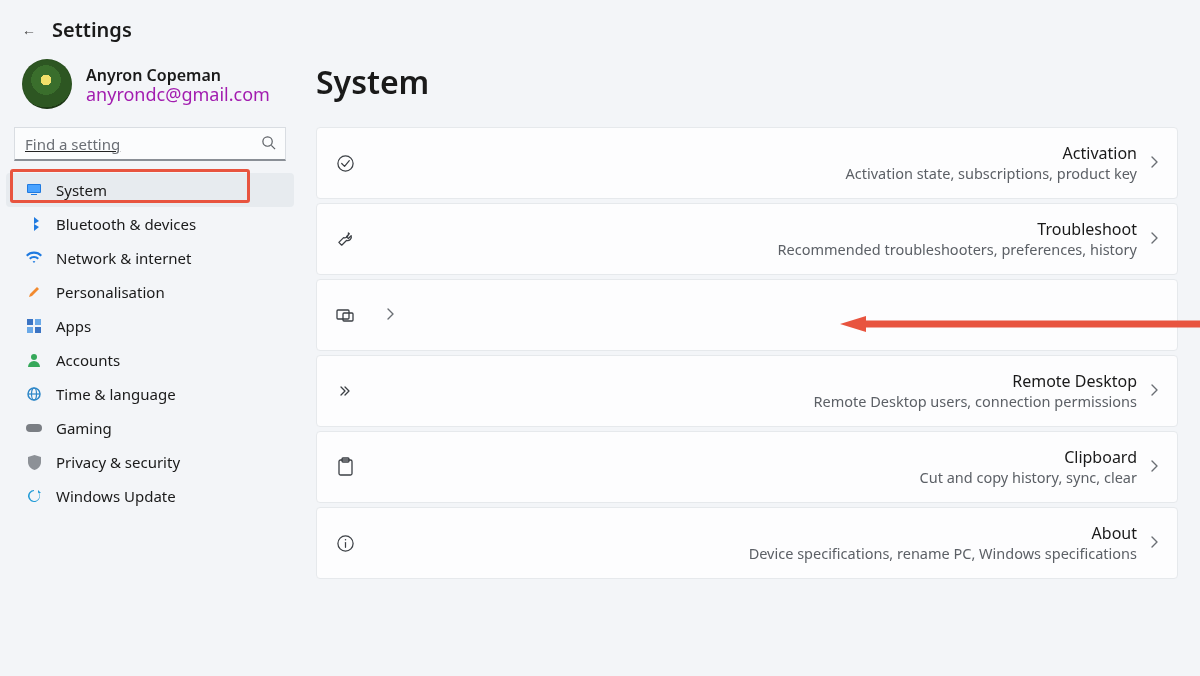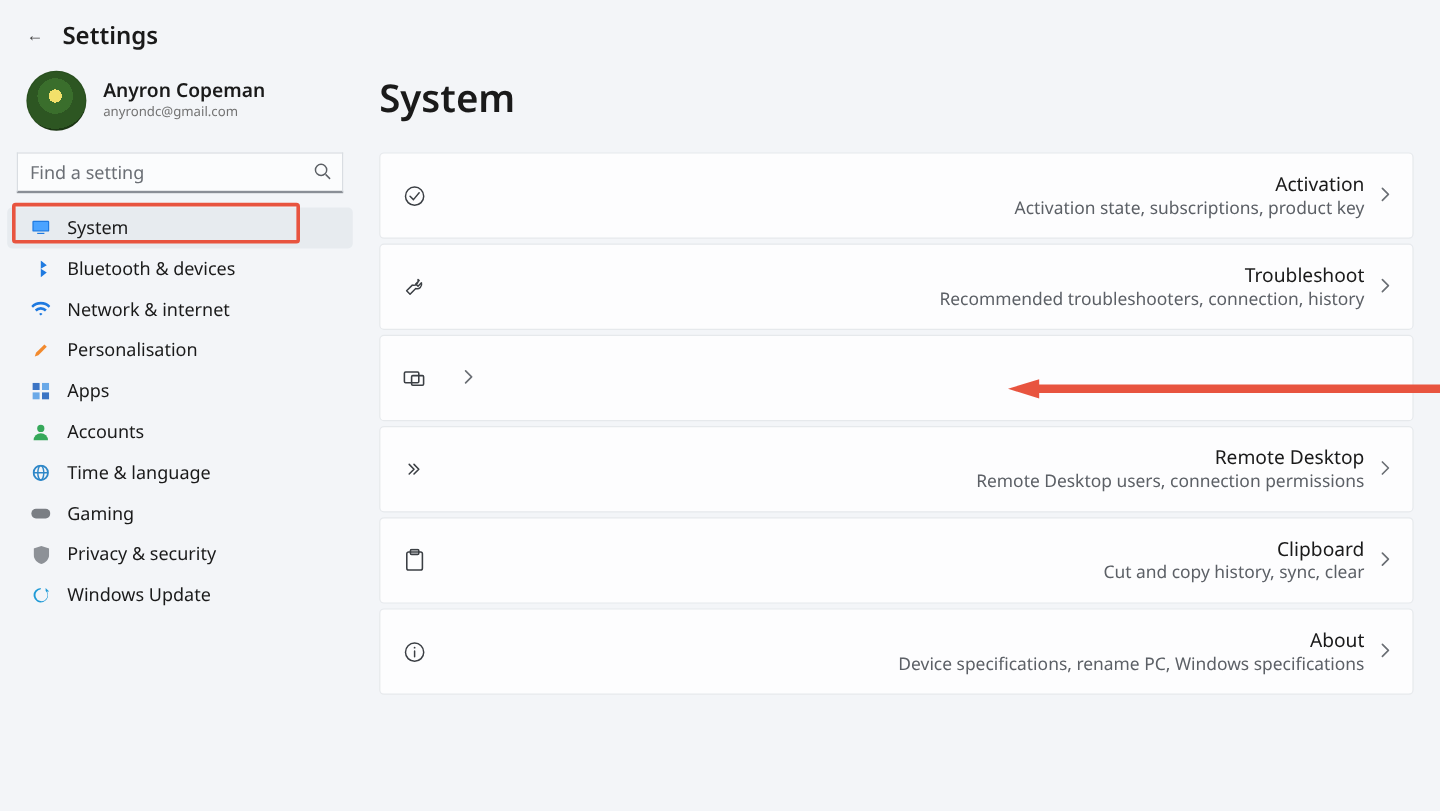--- a/index.html
+++ b/index.html
@@ -42,36 +42,37 @@
   }
   .avatar {
     width: 50px; height: 50px;
     border-radius: 50%;
     background: radial-gradient(circle at 48% 42%, #f2e06a 0 14%, #3a6e2c 14% 38%, #2d5622 38% 70%, #1e3a16 70% 100%);
     flex: none;
     position: relative;
     box-shadow: inset 0 0 0 1px rgba(0,0,0,.08);
   }
   .user-name { font-weight: 600; font-size: 16px; line-height: 20px;}
-  .user-email { font-size: 11px; color: #737373; line-height: 18px;}
+  .user-email { font-size: 18px; color: #a21caf; line-height: 18px;}
   .search-wrap {
     margin: 4px 14px 10px 14px;
     position: relative;
   }
   .search-input {
     width: 100%;
     height: 34px;
     border: 1px solid #d9dde2;
     border-bottom: 2px solid #8a8f96;
     border-radius: 0;
     background: #fbfcfd;
     padding: 0 36px 0 10px;
     font-size: 15px;
     font-family: inherit;
     color: #222;
+    text-decoration: underline;
   }
   .search-input::placeholder { color: #6b6f75; }
   .search-icon {
     position: absolute;
     right: 10px; top: 50%;
     transform: translateY(-50%);
     pointer-events: none;
   }
 
   .nav { padding-top: 2px; }
@@ -294,21 +295,21 @@
           </svg></span>
       </div>
       <div class="card">
         <span class="card-icon">
           <svg width="19" height="19" viewBox="0 0 20 20">
             <path d="M13 3a4 4 0 01-5 5L3 13l3 3 5-5a4 4 0 005-5l-3 3-2-2 3-3z" fill="none" stroke="#3b3f44" stroke-width="1.3" stroke-linecap="round" stroke-linejoin="round"></path>
           </svg>
         </span>
         <span class="card-text">
           <div class="card-title">Troubleshoot</div>
-          <div class="card-sub">Recommended troubleshooters, connection, history</div>
+          <div class="card-sub">Recommended troubleshooters, preferences, history</div>
         </span>
         <span class="card-chevron"><svg width="10" height="14" viewBox="0 0 10 14">
             <path d="M3 2l5 5-5 5" fill="none" stroke="#6a6e74" stroke-width="1.4" stroke-linecap="round" stroke-linejoin="round"></path>
           </svg></span>
       </div>
       <div class="card">
         <span class="card-icon">
           <svg width="20" height="18" viewBox="0 0 20 18">
             <rect x="2" y="4" width="12" height="9" rx="1" fill="none" stroke="#3b3f44" stroke-width="1.3" stroke-linecap="round" stroke-linejoin="round"></rect>
             <rect x="8" y="7" width="10" height="8" rx="1" fill="none" stroke="#3b3f44" stroke-width="1.3" stroke-linecap="round" stroke-linejoin="round"></rect>

